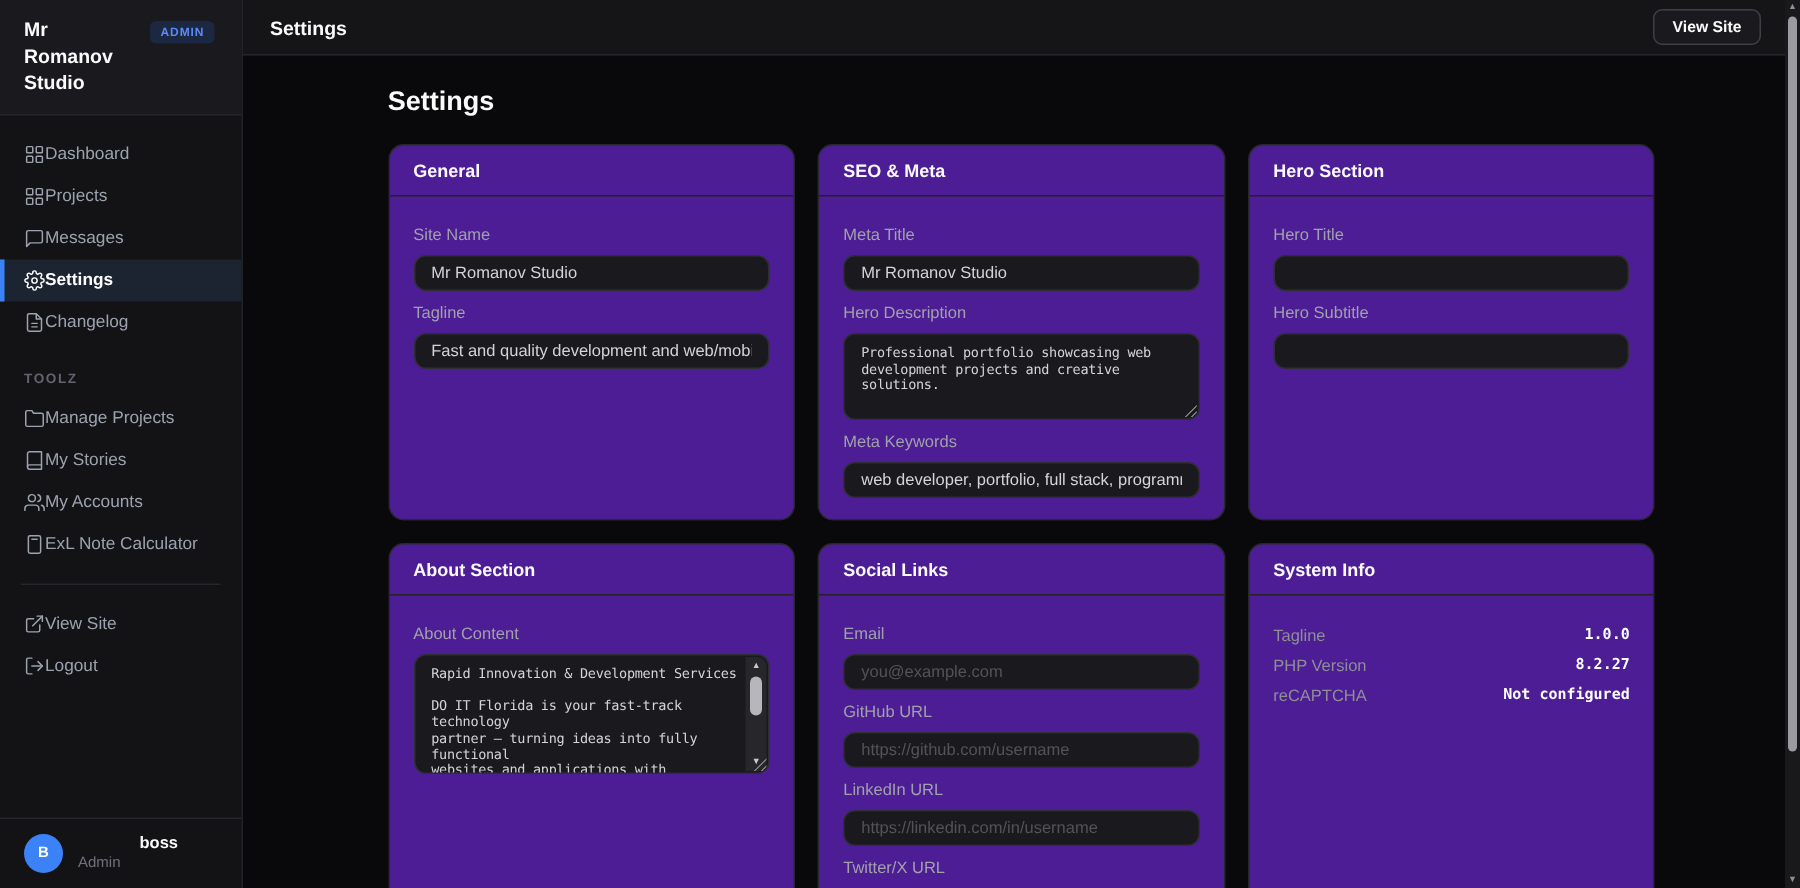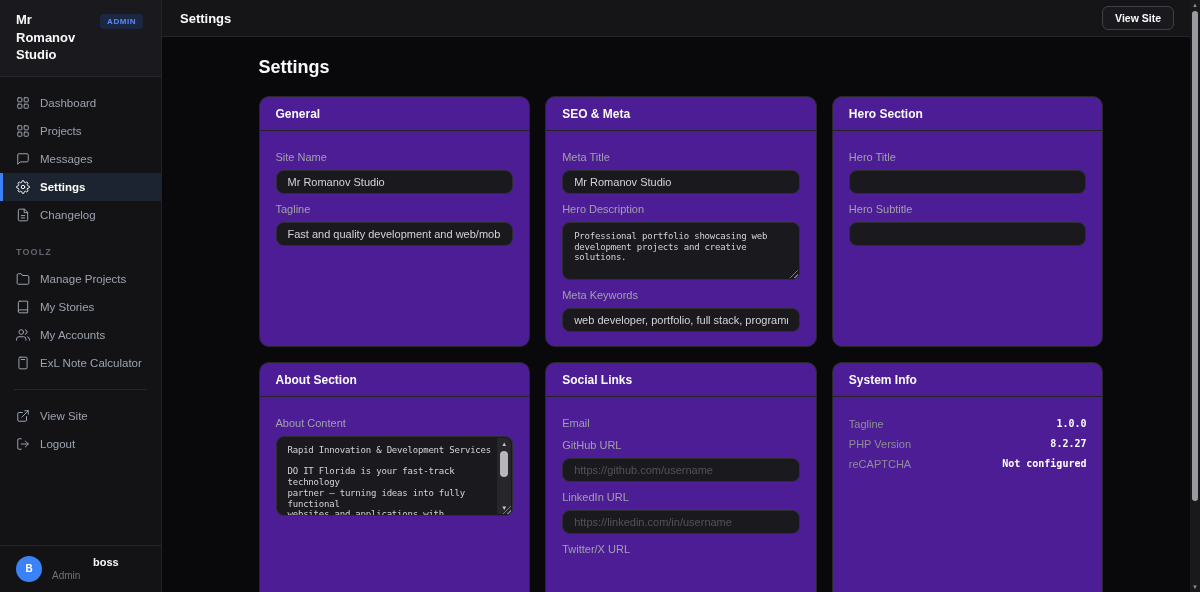--- a/index.html
+++ b/index.html
@@ -20,21 +20,21 @@
     background:#1a1a1e; border-bottom:1px solid #26262a;
     padding:11px 14px 12px 16px; display:flex; align-items:flex-start; gap:6px;
   }
   .brand-name { font-size:13px; font-weight:bold; color:#fafafa; line-height:1.35; width:78px; }
   .admin-badge {
     margin-top:3px; background:#1c2742; color:#5b8af5; font-size:8px; font-weight:bold;
     letter-spacing:.6px; padding:3px 7px; border-radius:4px; white-space:nowrap;
   }
   .sb-nav { padding:12px 0 0 0; }
   .nav-item {
-    display:flex; align-items:center; gap:10px; height:28px;
+    display:flex; align-items:center; height:28px;
     padding:0 10px 0 13px; border-left:3px solid transparent;
     color:#9ca3af; font-size:11.5px; cursor:pointer;
   }
   .nav-item svg { width:14px; height:14px; flex:0 0 14px; stroke:currentColor; fill:none; stroke-width:1.7; stroke-linecap:round; stroke-linejoin:round; }
   .nav-item.active { background:#1b2430; border-left-color:#3b82f6; color:#ffffff; font-weight:bold; }
   .sb-section-label {
     padding:18px 16px 8px 16px; font-size:9px; font-weight:bold;
     letter-spacing:1.1px; color:#64646e;
   }
   .sb-divider { border-top:1px solid #26262a; margin:12px 14px; }
@@ -325,20 +325,21 @@
                 </div>
               </div>
             </div>
           </section>
 
           <section class="card">
             <div class="card-h">Social Links</div>
             <div class="card-b">
               <div class="field">
                 <div class="field-label">Email</div>
+                <input class="text-input" type="text" placeholder="you@example.com" style="">
               </div>
               <div class="field">
                 <div class="field-label">GitHub URL</div>
                 <input class="text-input" type="text" placeholder="https://github.com/username" style="">
               </div>
               <div class="field">
                 <div class="field-label">LinkedIn URL</div>
                 <input class="text-input" type="text" placeholder="https://linkedin.com/in/username" style="">
               </div>
               <div class="field">

